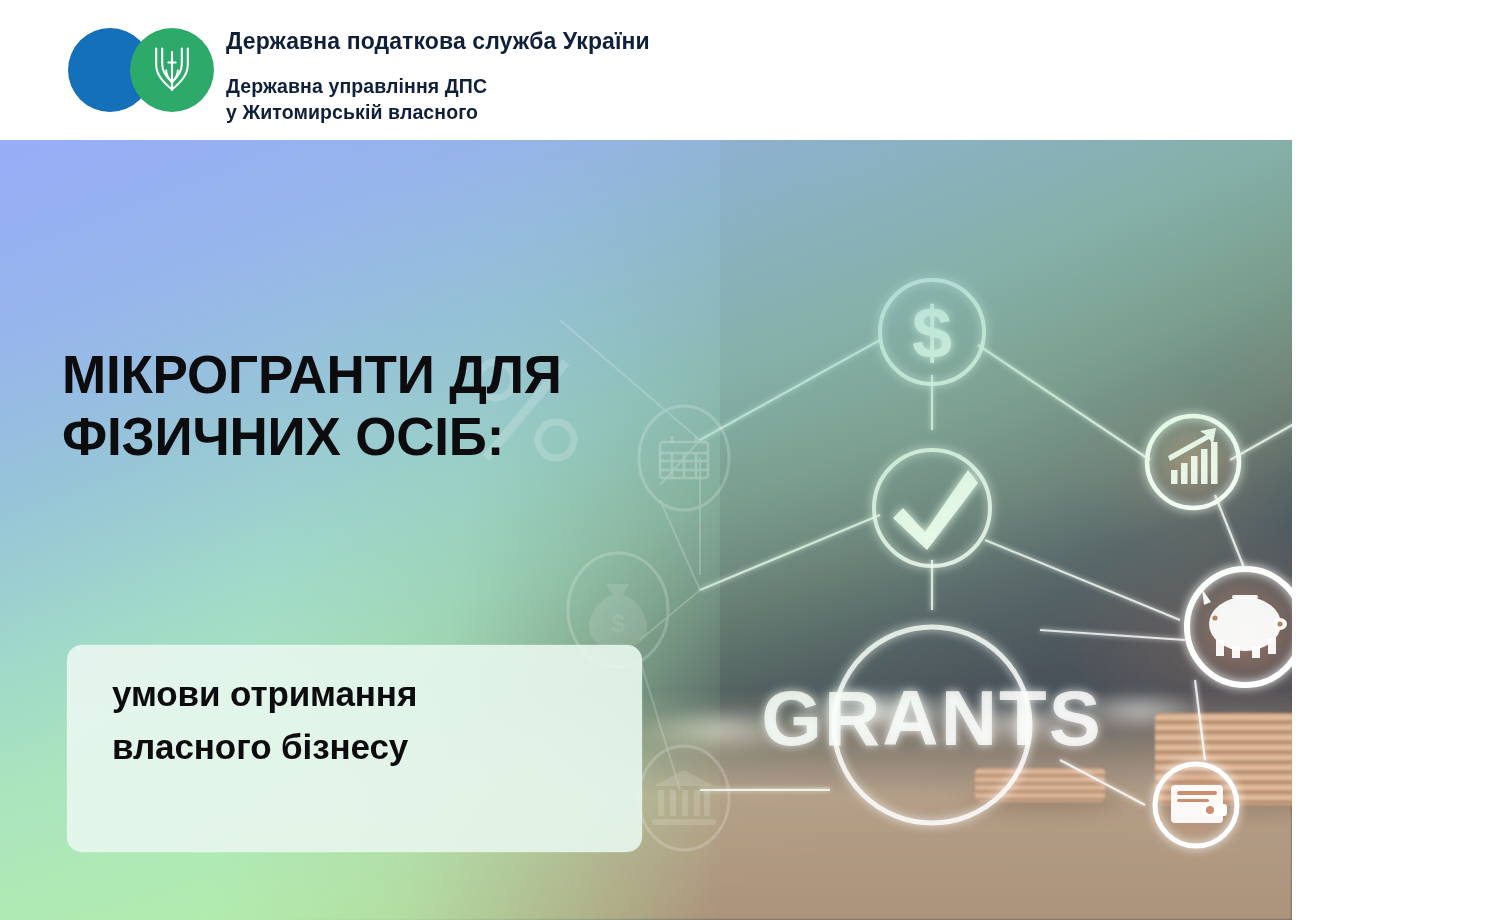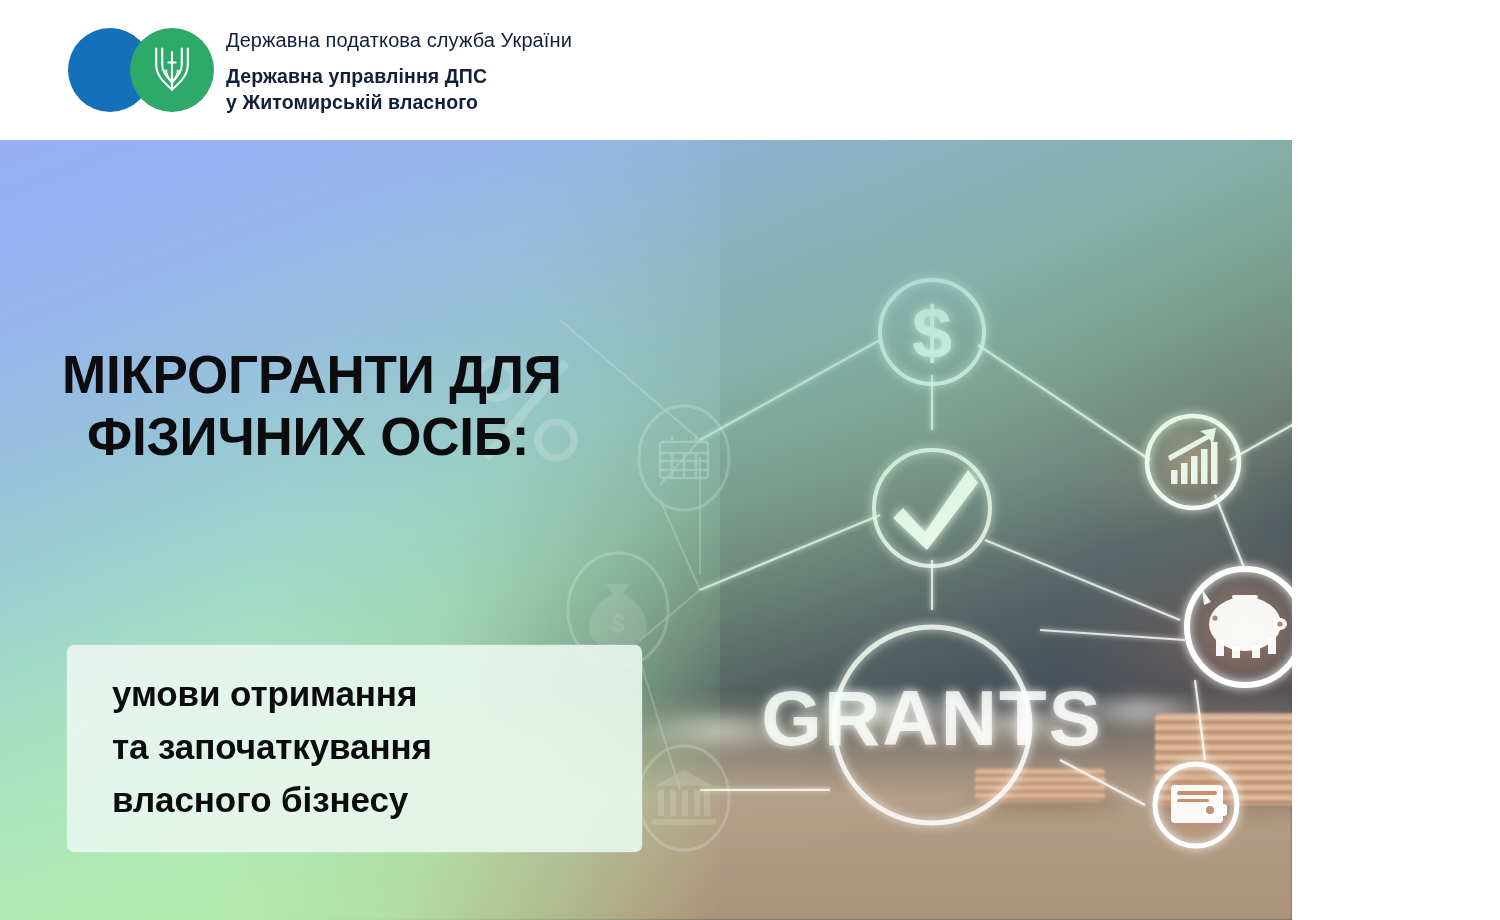--- a/index.html
+++ b/index.html
@@ -10,21 +10,21 @@
   }
   .page{position:relative;width:1500px;height:920px;overflow:hidden;background:#fff;}
 
   
   .header{position:absolute;left:0;top:0;width:1500px;height:140px;background:#ffffff;z-index:40;}
   .logo-wrap{position:absolute;left:68px;top:28px;width:148px;height:84px;}
   .circle-blue{position:absolute;left:0;top:0;width:84px;height:84px;border-radius:50%;background:#1470b8;}
   .circle-green{position:absolute;left:62px;top:0;width:84px;height:84px;border-radius:50%;background:#2da96a;}
   .trident{position:absolute;left:85px;top:16px;width:38px;height:52px;}
   .head-text{position:absolute;left:226px;top:30px;width:520px;color:#11203a;}
-  .head-line1{font-size:20px;font-weight:normal;letter-spacing:.1px;line-height:1.0;margin-bottom:14px;white-space:nowrap;}
+  .head-line1{font-size:23px;font-weight:bold;letter-spacing:.1px;line-height:1.0;margin-bottom:21px;white-space:nowrap;}
   .head-line2{font-size:19.5px;font-weight:bold;letter-spacing:.1px;line-height:1.33;white-space:nowrap;}
 
   
   .hero{position:absolute;left:0;top:140px;width:1292px;height:780px;overflow:hidden;background:#4b535d;}
 
   
   .photo{position:absolute;inset:0;
     background:
       radial-gradient(ellipse 300px 180px at 1430px 250px, rgba(180,120,95,.30), rgba(180,120,95,0) 72%),
       radial-gradient(ellipse 260px 170px at 1240px 500px, rgba(186,126,100,.30), rgba(186,126,100,0) 70%),
@@ -79,23 +79,23 @@
     background:linear-gradient(165deg,#9bb0f5 0%,#9cc5e4 30%,#a6dcc9 55%,#b3edac 88%,#b8f0a8 100%);
     -webkit-mask-image:linear-gradient(100deg,#000 0%,#000 40%,rgba(0,0,0,.82) 62%,rgba(0,0,0,.35) 84%,rgba(0,0,0,0) 100%);
             mask-image:linear-gradient(100deg,#000 0%,#000 40%,rgba(0,0,0,.82) 62%,rgba(0,0,0,.35) 84%,rgba(0,0,0,0) 100%);}
 
   
   .faded{position:absolute;opacity:.30;}
 
   
   .title{position:absolute;left:62px;top:204px;width:640px;z-index:30;
     color:#0c0c0e;font-weight:bold;font-size:53px;line-height:1.17;letter-spacing:-.2px;}
-  .title .l2{display:block;margin-left:25px;}
+  .title .l2{display:block;}
   .subbox{position:absolute;left:67px;top:505px;width:575px;height:207px;z-index:30;
-    border-radius:7px;
+    border-radius:15px;
     background:linear-gradient(135deg,rgba(236,248,243,.88) 0%,rgba(232,247,238,.90) 45%,rgba(230,246,236,.92) 100%);
     box-shadow:0 0 0 .5px rgba(255,255,255,.25);}
   .subtext{position:absolute;left:45px;top:22px;width:520px;
     color:#0c0c0e;font-weight:bold;font-size:35px;line-height:1.52;letter-spacing:-.1px;}
   .subtext span{display:block;}
 </style>
 </head>
 <body>
 
 <div class="page">
@@ -326,19 +326,18 @@
     </svg>
 
     <div class="title">
       <span class="l1">МІКРОГРАНТИ ДЛЯ</span>
       <span class="l2">ФІЗИЧНИХ ОСІБ:</span>
     </div>
 
     <div class="subbox">
       <div class="subtext">
         <span>умови отримання</span>
-        <span>та започаткування</span>
         <span>власного бізнесу</span>
       </div>
     </div>
 
   </div>
 </div>
 
 </body></html>

